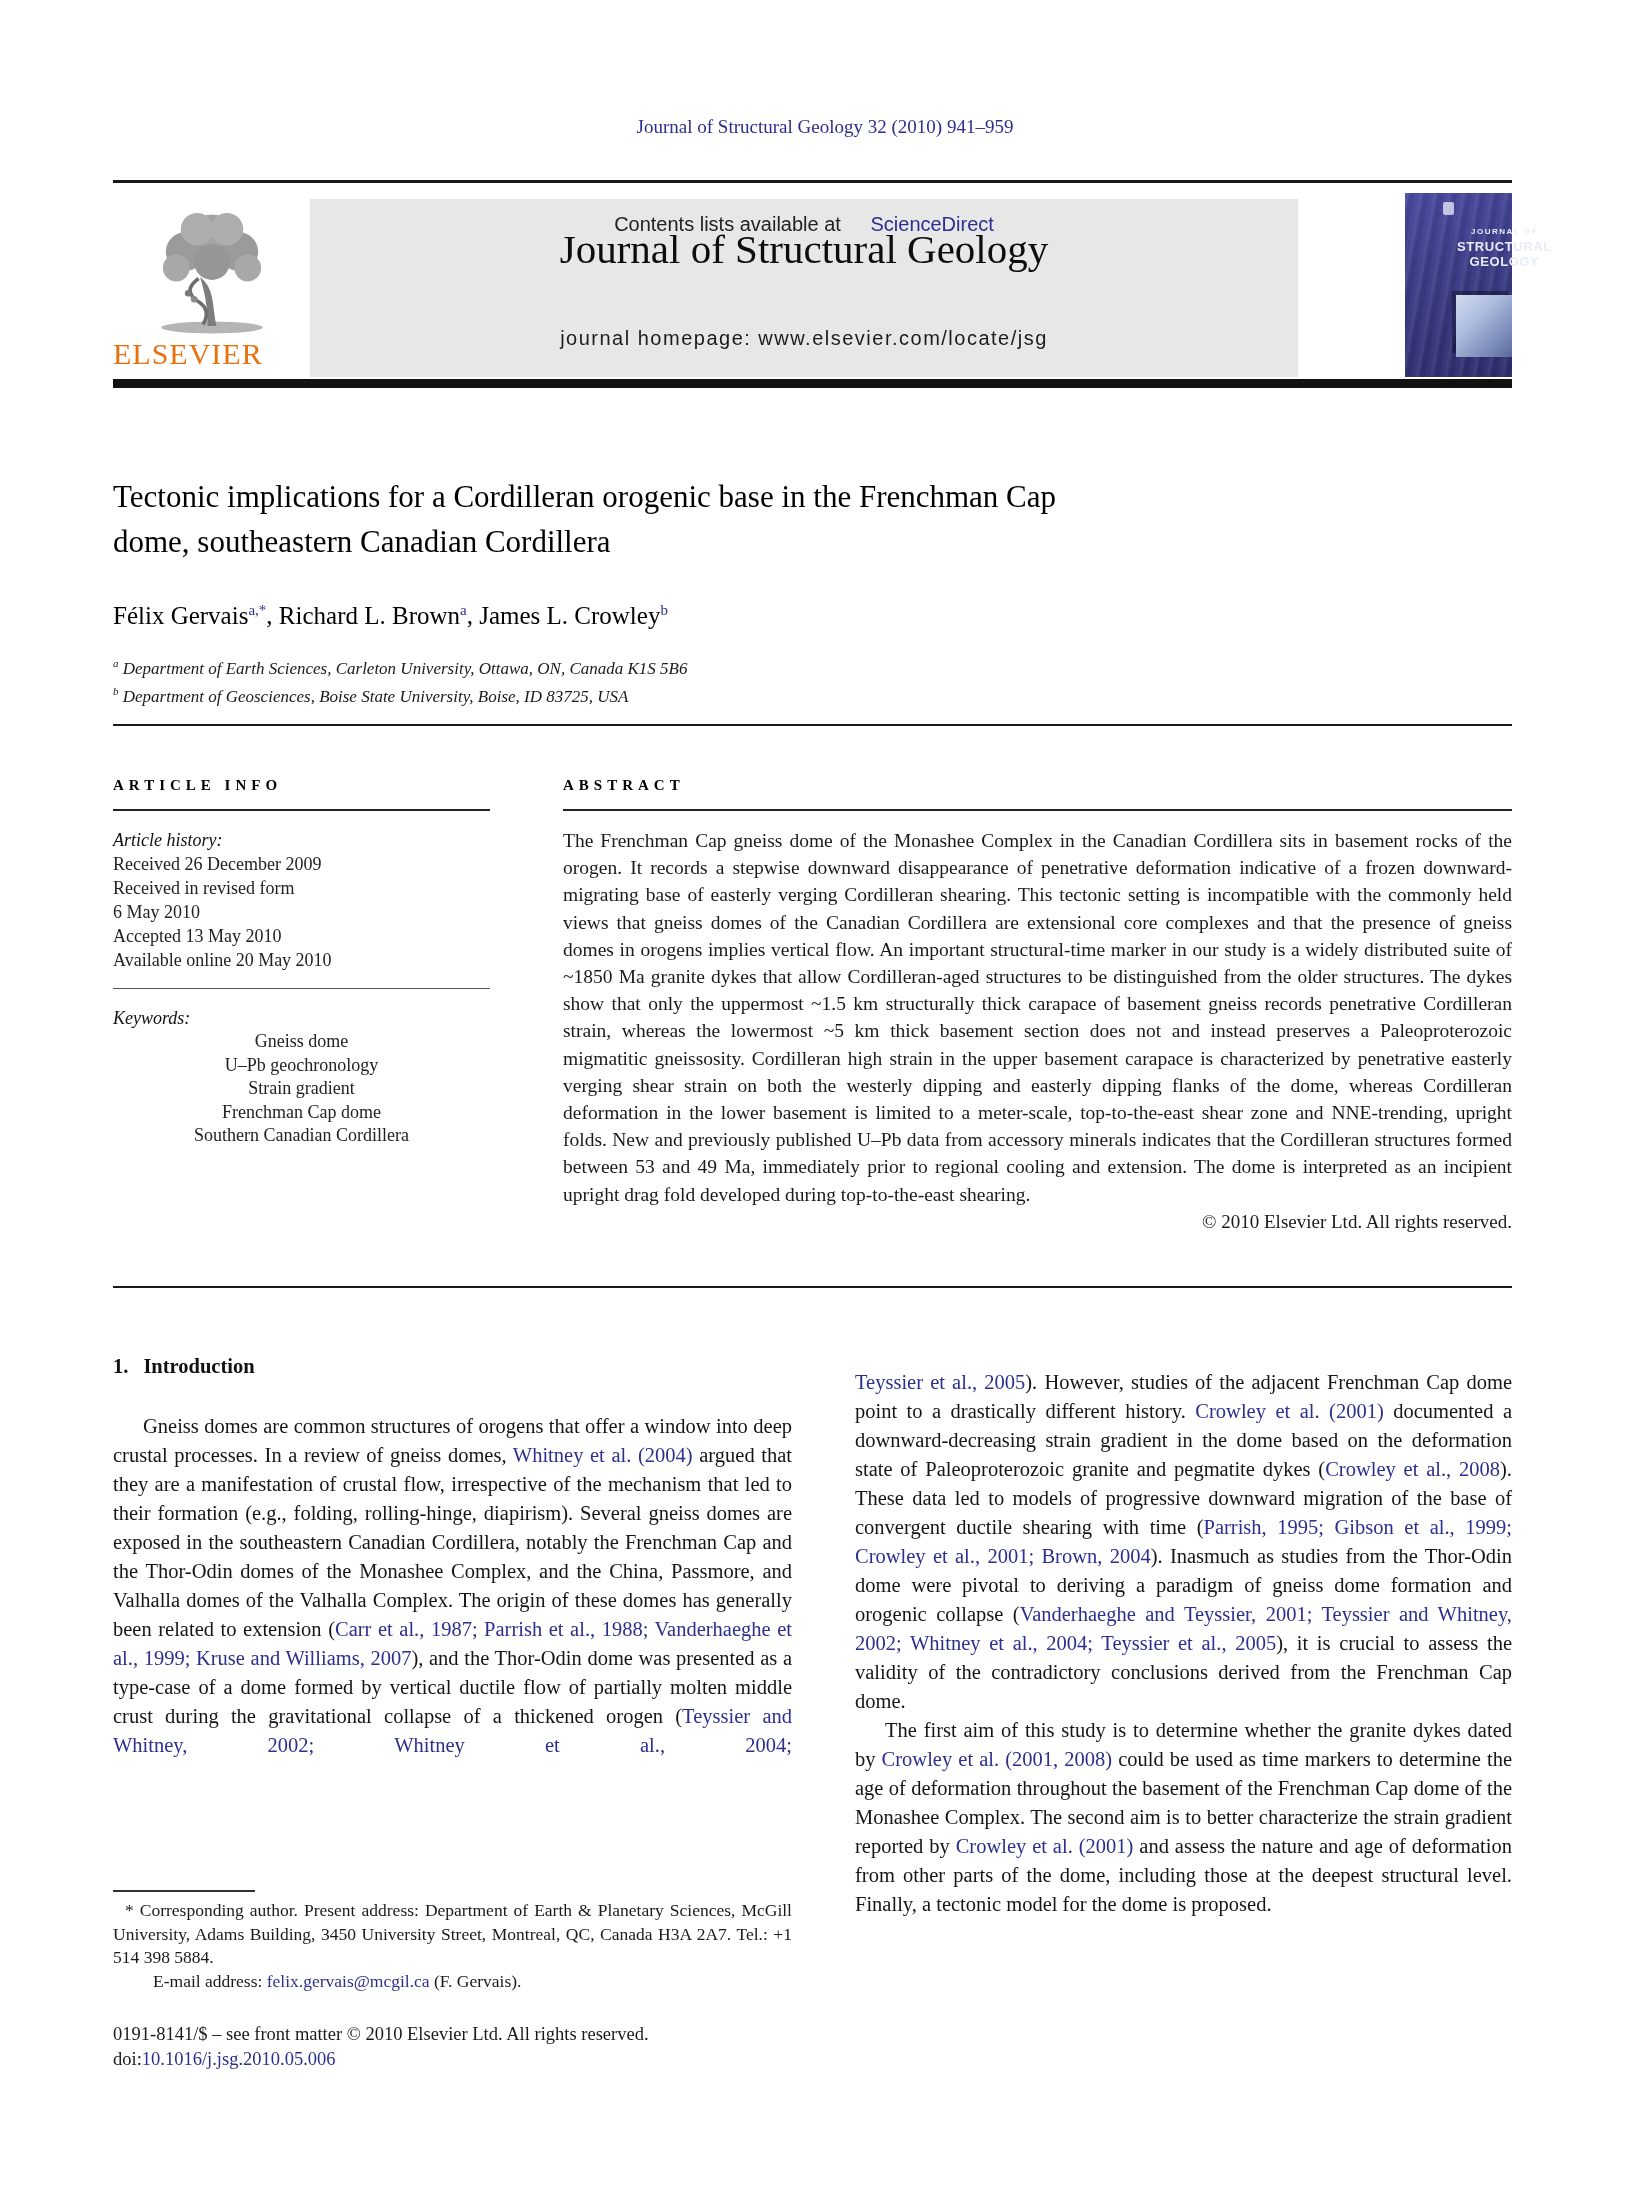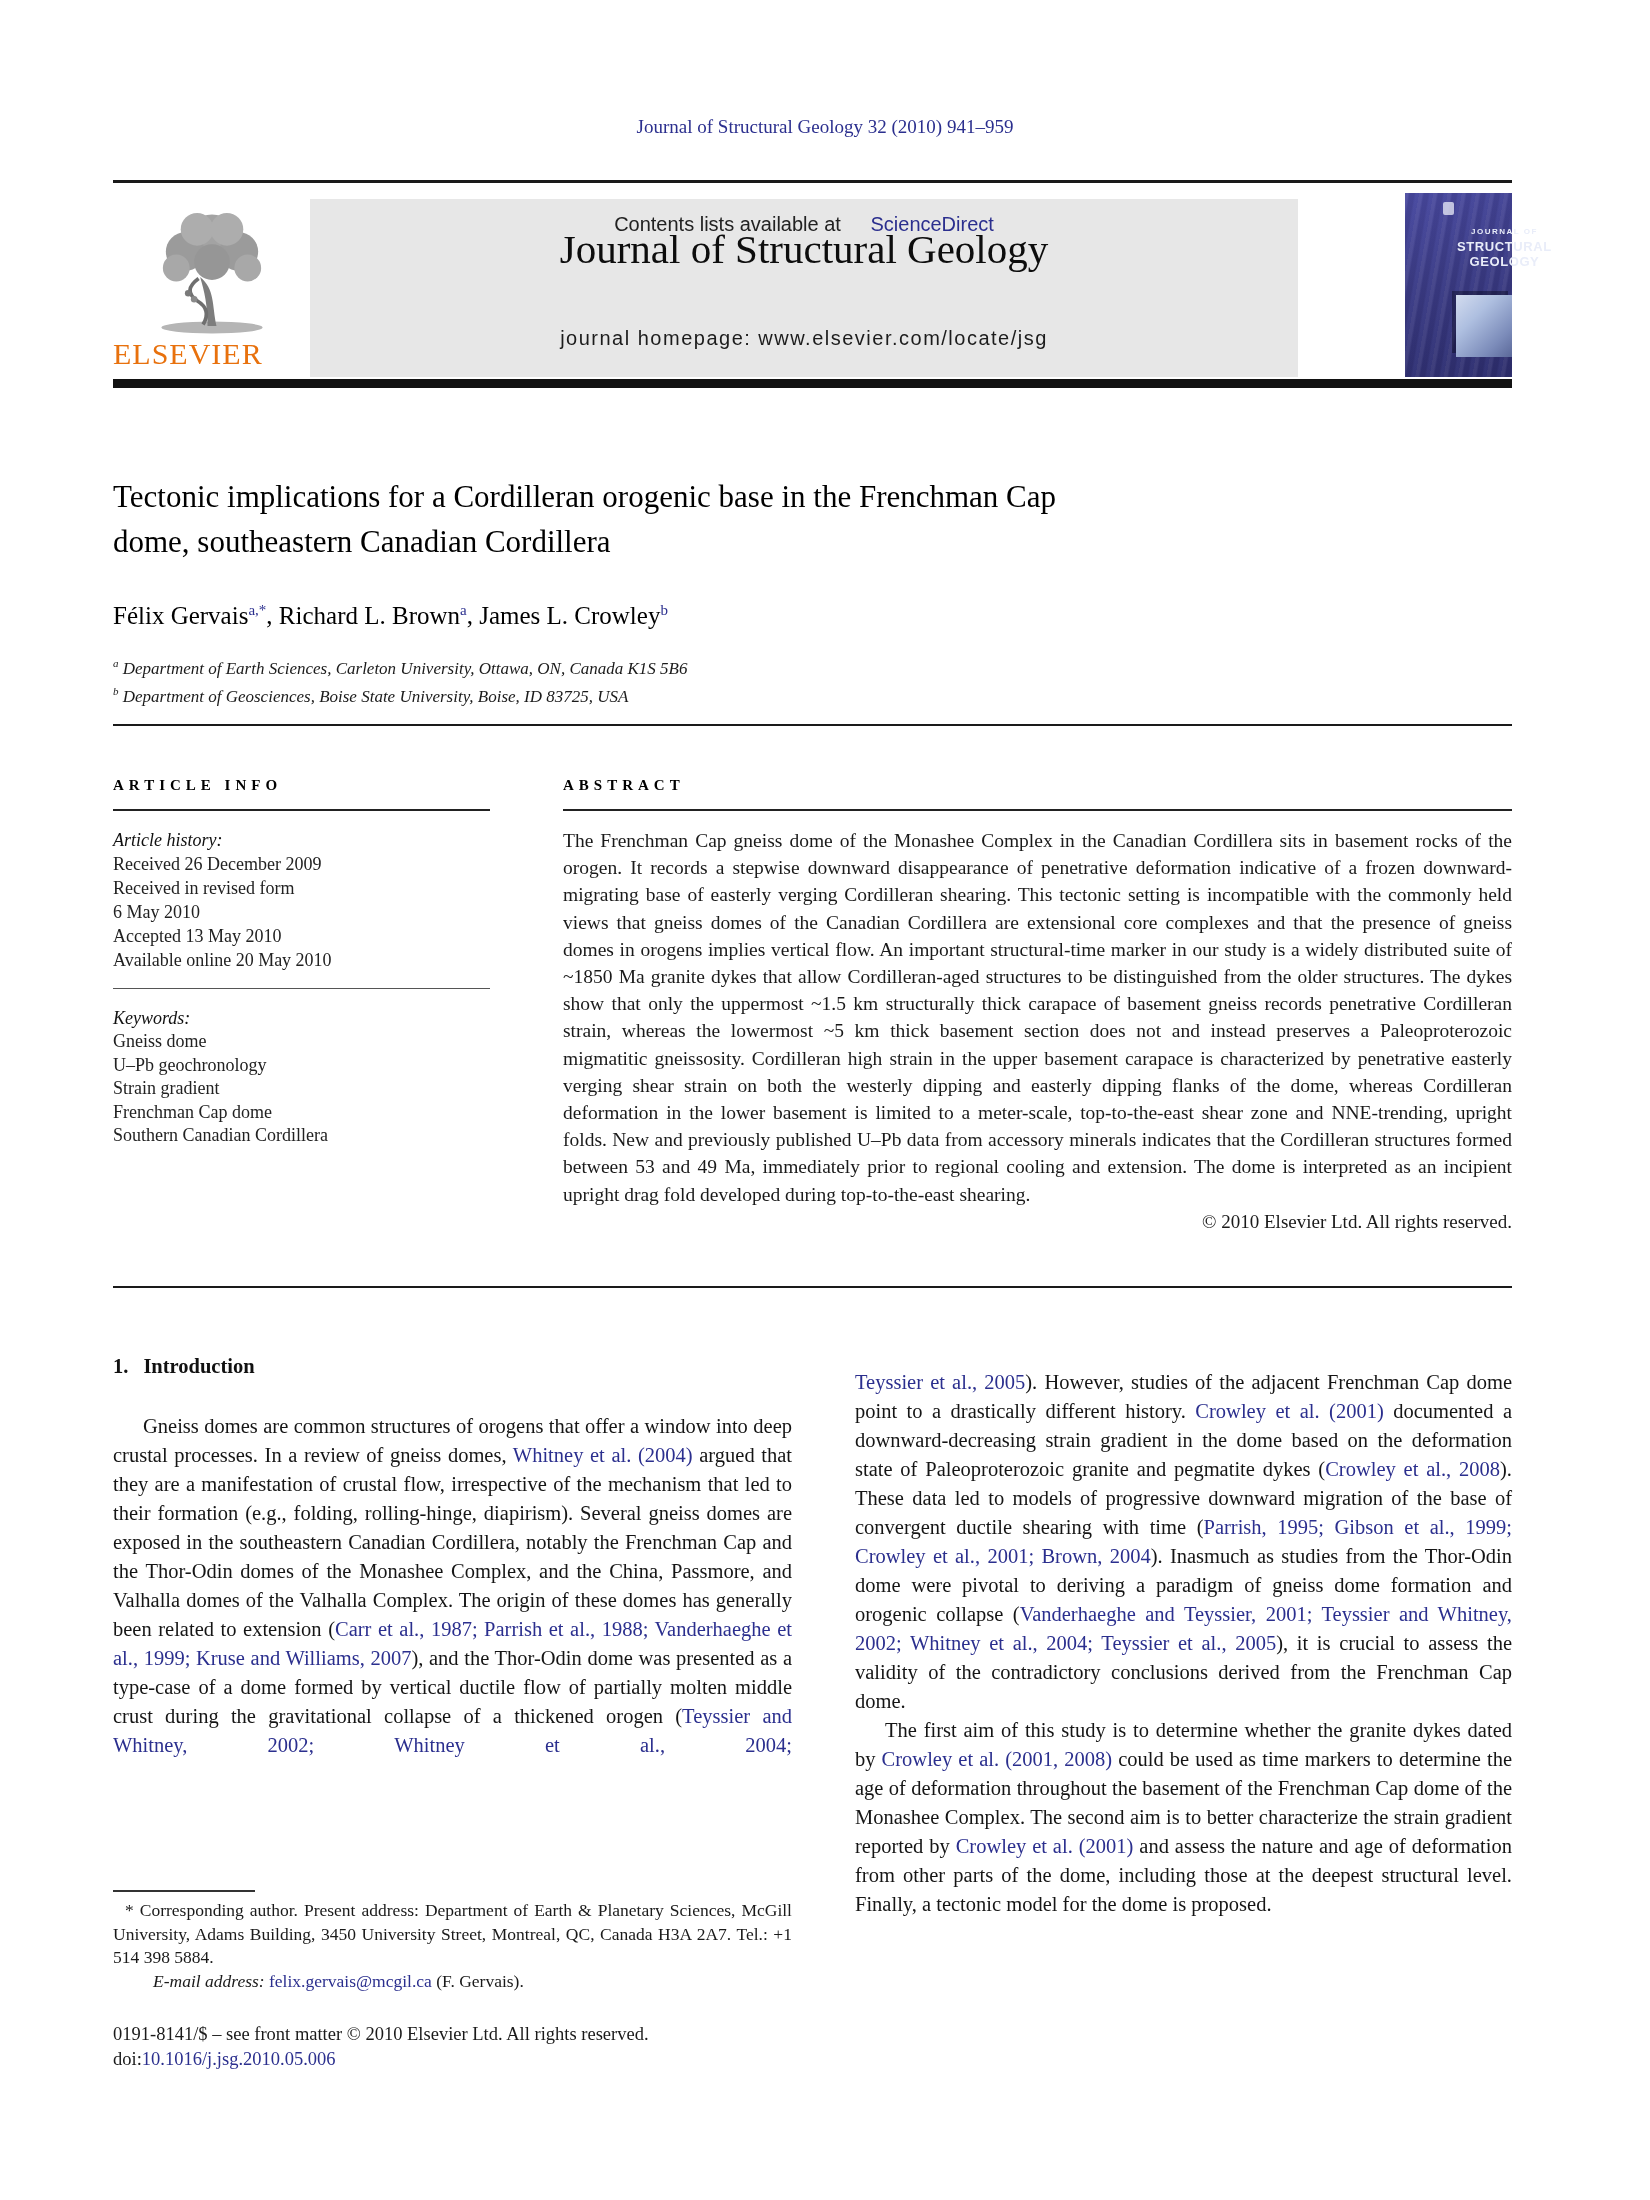--- a/index.html
+++ b/index.html
@@ -62,42 +62,42 @@
   .rule-mid{top:724px;left:113px;width:1399px;height:2px;}
 
   
   .info-col{top:775px;left:113px;width:377px;font-size:18px;}
   .abstract-col{top:775px;left:563px;width:949px;}
   .col-heading{font-weight:bold;font-size:15px;letter-spacing:5px;color:#000;line-height:20px;}
   .heading-rule{height:2px;background:#222;margin-top:14px;}
   .history-label,.keywords-label{font-style:italic;margin-top:17px;line-height:24px;}
   .history-line{line-height:24px;color:#222;}
   .info-divider{height:1px;background:#555;margin-top:16px;}
-  .keyword-line{line-height:23.5px;color:#222;}
+  .keyword-line{line-height:23.5px;color:#222;text-align:center;}
   .abstract-text{margin:16px 0 0 0;font-size:19.5px;line-height:27.2px;text-align:justify;color:#1a1a1a;}
   .abstract-copy{margin:3px 0 0 0;text-align:right;font-size:19px;color:#1a1a1a;}
   .rule-bottom{top:1286px;left:113px;width:1399px;height:2px;}
 
   
   .body-left{top:1352px;left:113px;width:679px;}
   .body-right{top:1352px;left:855px;width:657px;}
   .section-heading{font-size:20.5px;font-weight:bold;line-height:29px;}
   .section-heading .num{margin-right:15px;}
   .bodypara{margin:0;text-align:justify;font-size:20.5px;line-height:29px;color:#151515;}
   .body-left .bodypara{margin-top:31px;text-indent:30px;text-align-last:justify;}
   .body-right .p1{margin-top:16px;}
   .body-right .p2{text-indent:30px;}
   .link{color:var(--blue);}
 
   
   .footnote{top:1890px;left:113px;width:679px;font-size:17.5px;line-height:23.5px;color:#1a1a1a;}
   .fn-rule{width:142px;height:2px;background:#333;margin-bottom:7px;}
   .fn-text{margin:0;text-align:justify;text-indent:12px;}
   .fn-email{margin:0;text-indent:40px;}
-  .fn-label{font-style:italic;}
+  .fn-label{}
   .footer{top:2022px;left:113px;font-size:18.5px;line-height:25px;color:#1a1a1a;}
 </style>
 </head>
 <body>
 
 <div class="page">
 
   <div class="abs citation-line">Journal of Structural Geology 32 (2010) 941–959</div>
 
   <div class="abs rule rule-top"></div>

